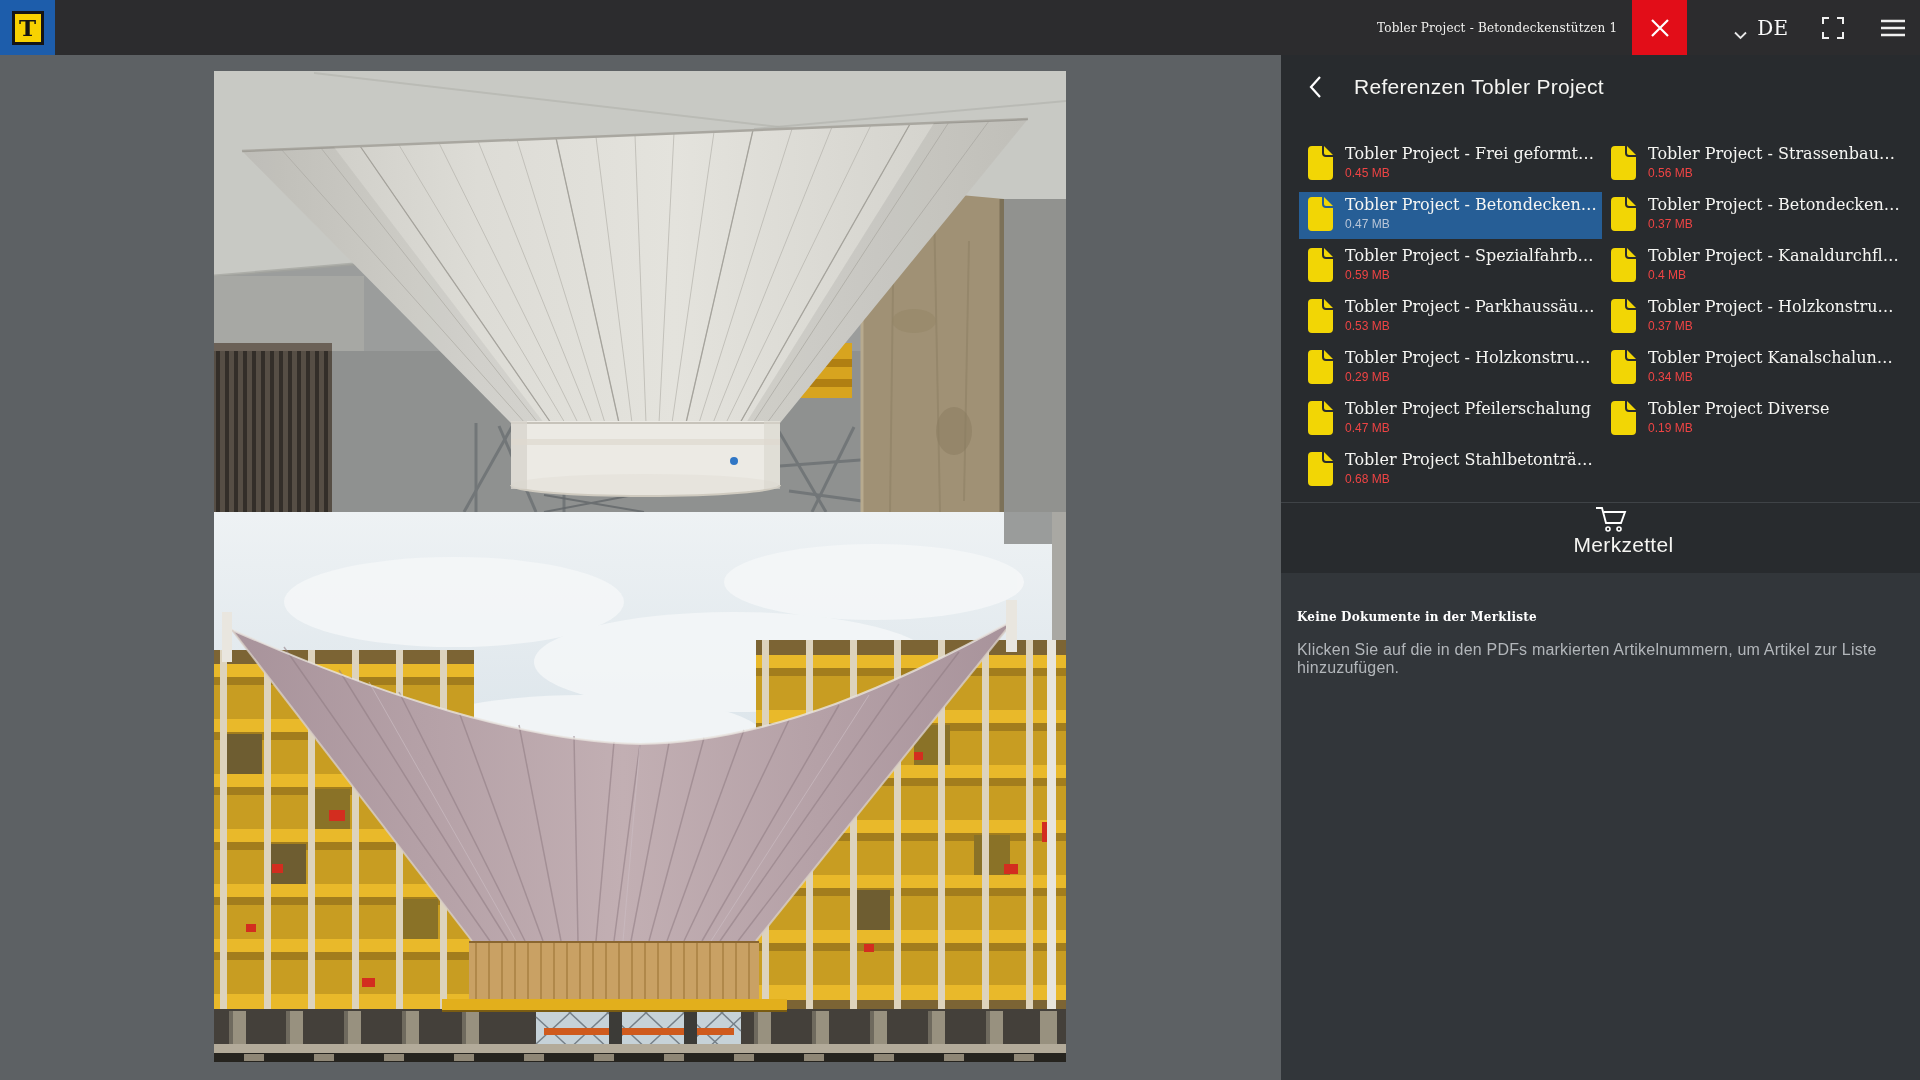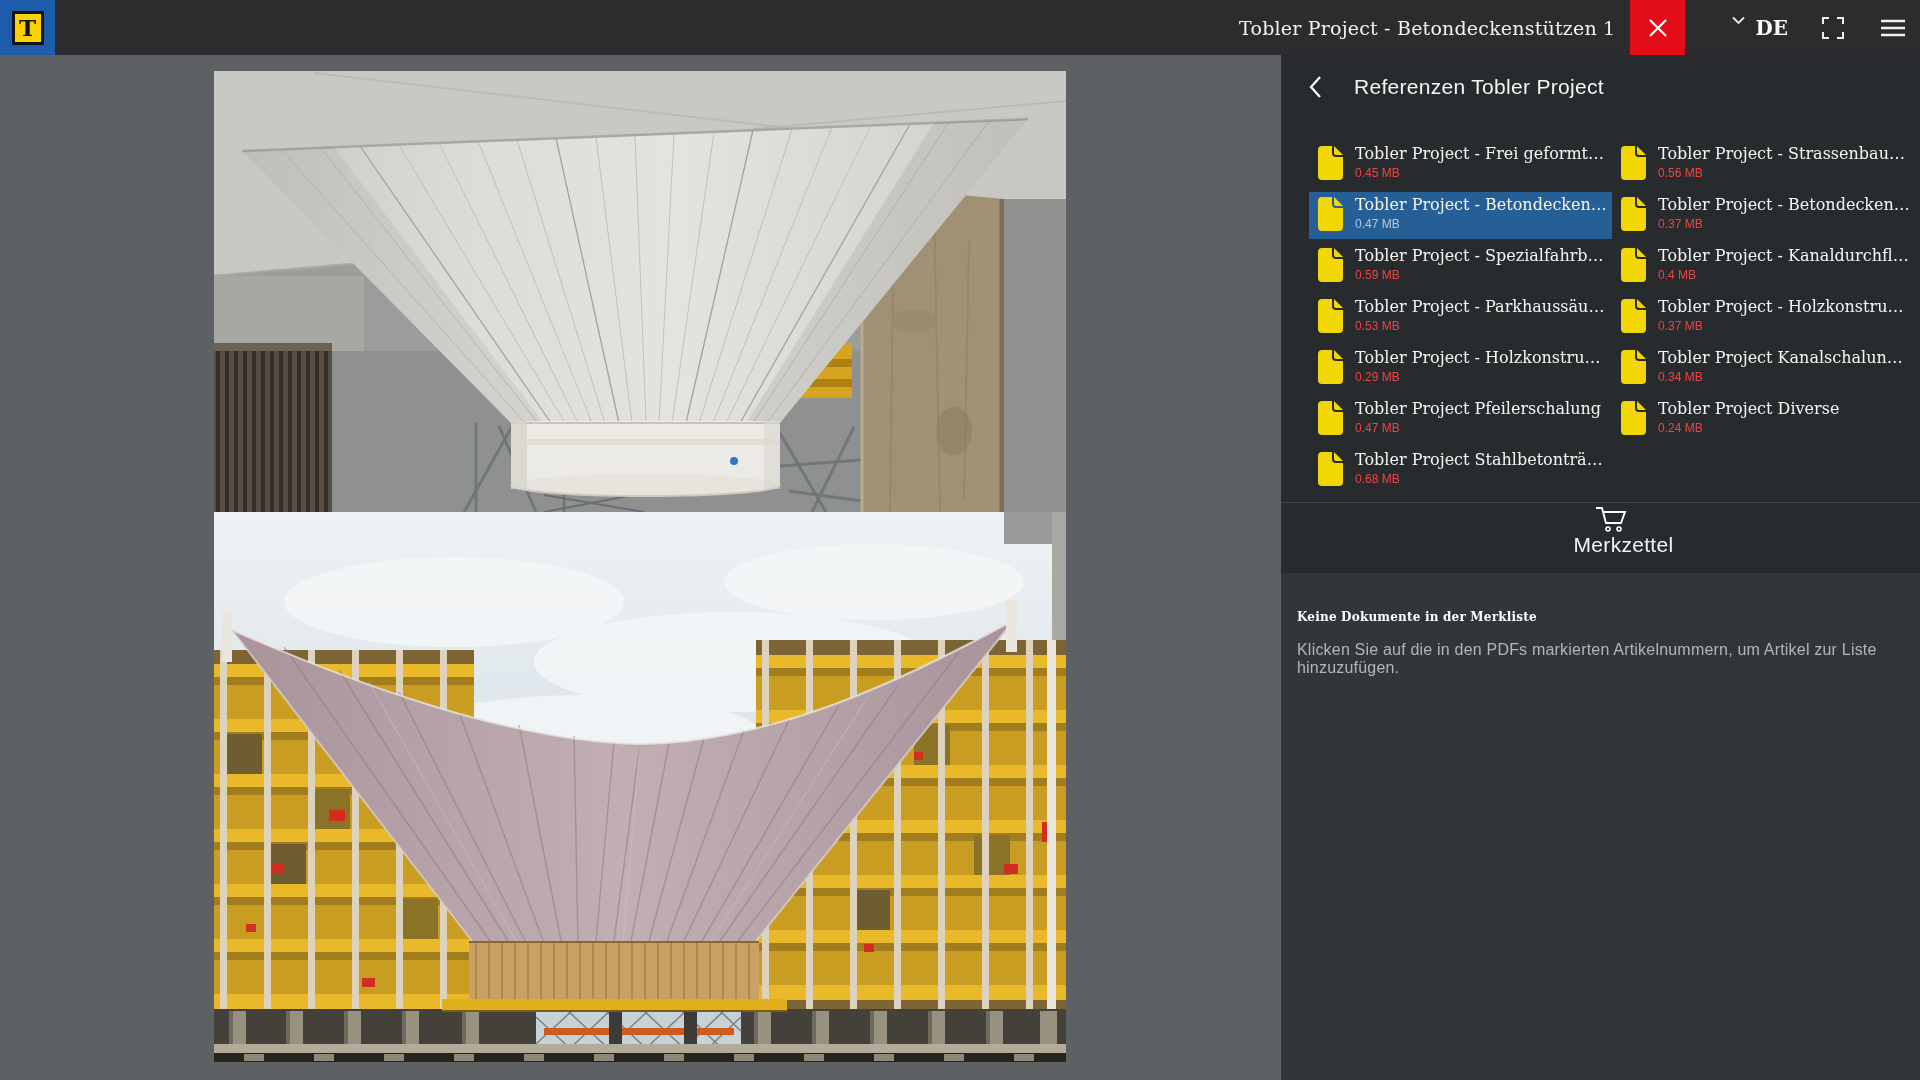--- a/index.html
+++ b/index.html
@@ -6,38 +6,38 @@
   html,body { width:1920px; height:1080px; overflow:hidden; }
   body { background:#5d6164; font-family:"Liberation Sans", sans-serif; position:relative; }
 
   
   .topbar { position:absolute; left:0; top:0; width:1920px; height:55px; background:#2c2c2e;
             display:flex; align-items:center; z-index:10; }
   .logo { width:55px; height:55px; background:#1d5dab; display:flex; align-items:center; justify-content:center; flex:0 0 auto; }
   .logo-inner { width:32px; height:34px; background:#f8d201; border:3px solid #151515; display:flex; align-items:center; justify-content:center;
                 font-family:"DejaVu Serif", serif; font-weight:bold; font-size:23px; color:#151515; line-height:1; }
   .tb-spacer { flex:1 1 auto; }
-  .tb-title { font-family:"DejaVu Serif", serif; font-size:19px; color:#f2f2f0; letter-spacing:.2px; margin-right:15px; white-space:nowrap; }
+  .tb-title { font-family:"DejaVu Serif", serif; font-size:12px; color:#f2f2f0; letter-spacing:.2px; margin-right:15px; white-space:nowrap; }
   .tb-close { width:55px; height:55px; background:#e20d18; border:none; display:flex; align-items:center; justify-content:center; cursor:pointer; flex:0 0 auto; }
-  .tb-lang { display:flex; align-items:flex-start; margin-left:47px; cursor:pointer;font-weight:bold; }
+  .tb-lang { display:flex; align-items:flex-end; margin-left:47px; cursor:pointer; }
   .tb-lang-label { font-family:"DejaVu Serif", serif; font-size:20px; color:#fafafa; margin-left:10px; }
   .tb-fullscreen { margin-left:34px; cursor:pointer; display:flex; }
   .tb-menu { margin-left:37px; margin-right:15px; cursor:pointer; display:flex; }
 
   
   .photo-wrap { position:absolute; left:214px; top:71px; width:852px; }
   .photo-wrap svg { display:block; }
 
   
   .sidebar { position:absolute; left:1281px; top:55px; width:639px; height:1025px; background:#282b2e; color:#fff; }
   .sb-header { height:64px; display:flex; align-items:center; padding-left:28px; }
   .sb-back { display:flex; cursor:pointer; }
   .sb-title { margin-left:32px; font-size:21px; color:#f5f5f2; letter-spacing:.3px; }
 
-  .file-grid { margin-top:22px; padding-left:28px; display:grid; grid-template-columns:303px 303px; grid-auto-rows:47px; row-gap:4px; }
+  .file-grid { margin-top:22px; padding-left:18px; display:grid; grid-template-columns:303px 303px; grid-auto-rows:47px; row-gap:4px; }
   .file { display:flex; align-items:flex-start; padding:3px 0 0 8px; cursor:pointer; }
   .file.selected { background:#265e96; }
   .ficon { flex:0 0 auto; margin-top:1px; }
   .ftext { margin-left:11px; width:252px; overflow:hidden; }
   .fname { font-family:"DejaVu Serif", serif; font-size:16px; line-height:19px; color:#f6f6f3; white-space:nowrap; overflow:hidden; text-overflow:ellipsis; }
   .fsize { font-size:12px; color:#ef4444; margin-top:3px; }
   .file.selected .fsize { color:#b9c6d8; }
 
   .sb-divider { position:absolute; left:0; top:447px; width:100%; height:1px; background:#3f4347; }
   .merk-row { position:absolute; left:0; top:448px; width:100%; height:70px; display:flex; align-items:center; padding-left:22px; cursor:pointer;flex-direction:column; }
@@ -545,21 +545,21 @@
           <div class="fsize">0.47 MB</div>
         </div>
     </div>
     <div class="file">
       <svg class="ficon" width="27" height="36" viewBox="0 0 27 36">
           <path d="M5,1 H15 L15,8 Q15,12 19,12 L26,12 V31 Q26,35 22,35 H5 Q1,35 1,31 V5 Q1,1 5,1 Z" fill="#f2d605"></path>
           <path d="M17,1 L26,10 L19,10 Q17,10 17,8 Z" fill="#f2d605"></path>
         </svg>
       <div class="ftext">
           <div class="fname">Tobler Project Diverse</div>
-          <div class="fsize">0.24 MB</div>
+          <div class="fsize">0.19 MB</div>
         </div>
     </div>
     <div class="file">
       <svg class="ficon" width="27" height="36" viewBox="0 0 27 36">
           <path d="M5,1 H15 L15,8 Q15,12 19,12 L26,12 V31 Q26,35 22,35 H5 Q1,35 1,31 V5 Q1,1 5,1 Z" fill="#f2d605"></path>
           <path d="M17,1 L26,10 L19,10 Q17,10 17,8 Z" fill="#f2d605"></path>
         </svg>
       <div class="ftext">
           <div class="fname">Tobler Project Stahlbetonträger</div>
           <div class="fsize">0.68 MB</div>

